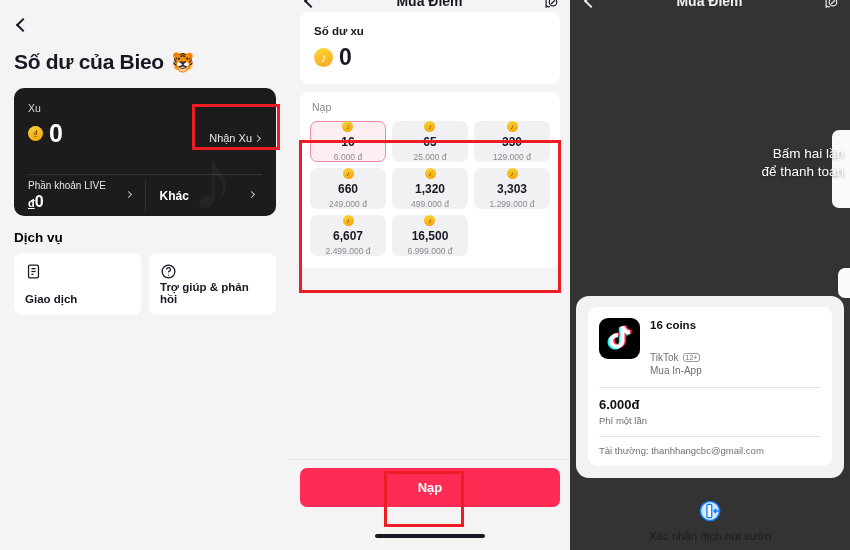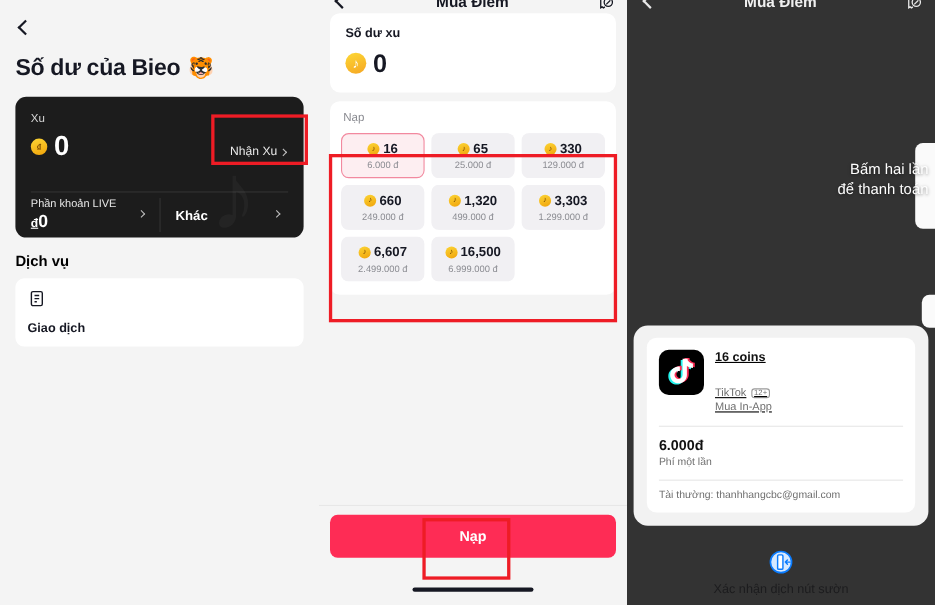--- a/index.html
+++ b/index.html
@@ -130,21 +130,21 @@
     gap: 6px; padding: 8px 10px 0 10px;
   }
   .coin-tile {
     background: #f1f0f3; border-radius: 7px;
     height: 41px; display: flex; flex-direction: column;
     align-items: center; justify-content: center;
     border: 1.4px solid transparent;
   }
   .coin-tile.selected { background: #fdeef1; border-color: #f2899f; }
   .coin-tile.empty { background: transparent; }
-  .ct-top { display: flex; align-items: center; gap: 3px; }
+  .ct-top { display: flex; align-items: center; gap: 3px; flex-direction: column; }
   .ct-amt { font-size: 12px; font-weight: bold; color: #161823; }
   .ct-price { font-size: 8.5px; color: #8a8b91; margin-top: 3px; }
 
   .nap-btn {
     position: absolute; left: 10px; right: 10px; bottom: 43px;
     height: 39px; border-radius: 7px;
     background: #fe2c55; color: #fff;
     font-size: 13px; font-weight: bold;
     display: flex; align-items: center; justify-content: center;
     border: none; cursor: pointer;
@@ -205,21 +205,21 @@
     padding: 11px 12px 12px 12px;
   }
   .as-top { display: flex; align-items: center; margin-bottom: 9px; }
   .as-title { flex: 1; font-size: 15.5px; font-weight: bold; color: #111; letter-spacing: -.2px; }
   .as-close {
     width: 21px; height: 21px; border-radius: 50%;
     background: #dcdcdc; display:flex; align-items:center; justify-content:center;
     color:#6a6a6a; font-size: 13px; cursor: pointer;
   }
   .as-card { background: #fff; border-radius: 9px; overflow: hidden; }
-  .as-item { display: flex; gap: 10px; padding: 11px 11px 11px 11px; align-items: flex-start; text-decoration: underline; }
+  .as-item { display: flex; gap: 10px; padding: 11px 11px 11px 11px; align-items: flex-start; }
   .tt-icon {
     width: 41px; height: 41px; border-radius: 9px; background: #000;
     position: relative; flex-shrink: 0;
   }
   .as-item-txt { padding-top: 1px; }
   .as-name { font-size: 11.5px; font-weight: bold; color: #111; }
   .as-sub { font-size: 10px; color: #6f6f6f; margin-top: 21px; display:flex; align-items:center; gap:4px; }
   .badge12 { font-size: 7px; border: 1px solid #9a9a9a; border-radius: 3px; padding: 0 2px; color:#6f6f6f; }
   .as-sub2 { font-size: 10px; color: #6f6f6f; margin-top: 2px; }
   .as-sep { height: 1px; background: #e6e6e6; margin: 0 11px; }
@@ -293,20 +293,28 @@
     <div class="dv-title">Dịch vụ</div>
     <div class="dv-row">
       <div class="dv-card">
         <svg class="dv-icon" viewBox="0 0 24 24" fill="none" stroke="#161823" stroke-width="1.8">
           <rect x="5" y="3" width="14" height="18" rx="2"></rect>
           <line x1="9" y1="8" x2="15" y2="8"></line>
             <line x1="9" y1="12" x2="15" y2="12"></line>
             <line x1="9" y1="16" x2="12" y2="16"></line>
         </svg>
         <div class="dv-label">Giao dịch</div>
+      </div>
+      <div class="dv-card">
+        <svg class="dv-icon" viewBox="0 0 24 24" fill="none" stroke="#161823" stroke-width="1.8">
+          <circle cx="12" cy="12" r="9"></circle>
+          <path d="M9.2 9.2a2.8 2.8 0 1 1 3.6 2.7c-.7.3-.8.8-.8 1.4"></path>
+          <circle cx="12" cy="17" r=".9" fill="#161823" stroke="none"></circle>
+        </svg>
+        <div class="dv-label">Trợ giúp &amp; phản hồi</div>
       </div>
     </div>
 
     <div class="redbox" style="left:192px; top:104px; width:88px; height:46px;"></div>
   </div>
 
   <div class="panel2">
 
     <div class="p2-header">
       <div class="p2-header-inner">

